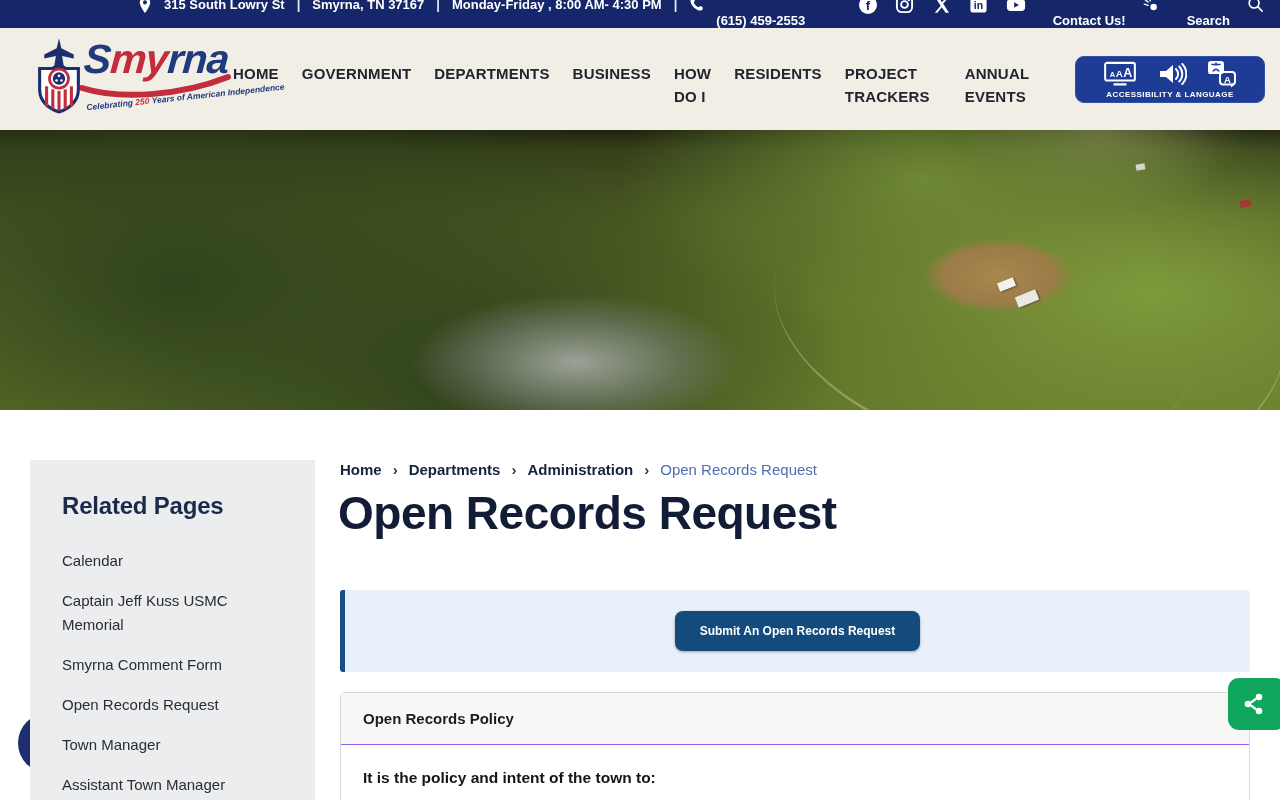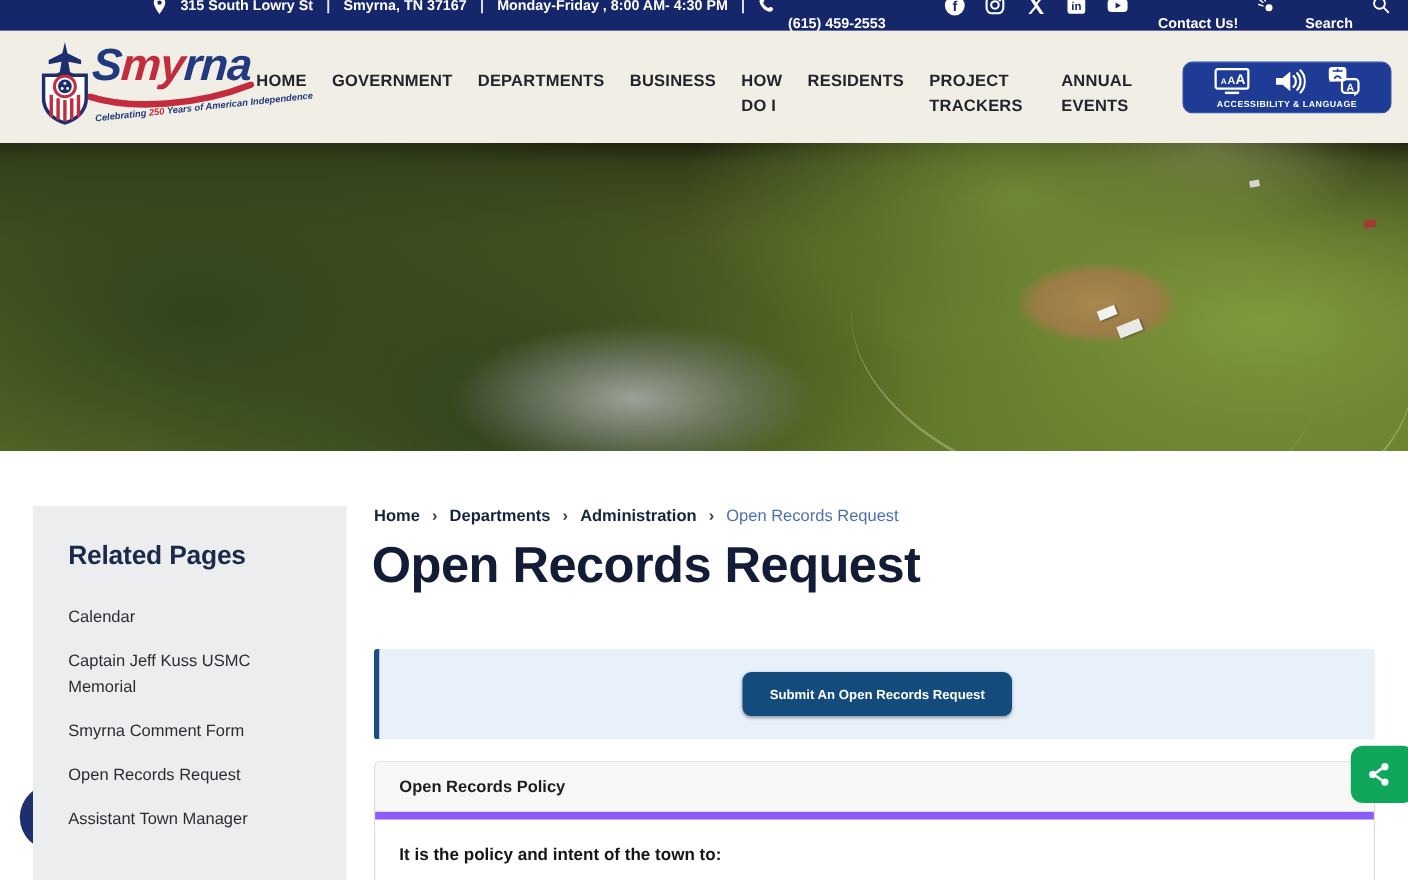--- a/index.html
+++ b/index.html
@@ -87,21 +87,21 @@
   
   #callout { position:absolute; left:340px; top:590px; width:910px; height:82px; background:#e8f1fa;
     border-left:5px solid #1a4e86; border-radius:3px; display:flex; align-items:center; justify-content:center; }
   #submit-btn { background:#134b7d; color:#fff; font-size:12px; font-weight:bold;
     font-family:"Liberation Sans", sans-serif; border:none; border-radius:8px; padding:13px 25px;
     cursor:pointer; box-shadow:0 1px 3px rgba(0,0,0,.35); }
 
   
   #policy { position:absolute; left:340px; top:692px; width:910px; height:130px; background:#fff;
     border:1px solid #d9d9d9; border-radius:5px; overflow:hidden; }
-  #policy .hdr { height:52px; background:#f7f7f6; border-bottom:7px solid #8b5cf6;
+  #policy .hdr { height:52px; background:#f7f7f6; border-bottom:1px solid #8b5cf6;
     display:flex; align-items:center; padding-left:22px; font-size:15px; font-weight:bold; color:#1d1d1b; }
   #policy .bod { padding:24px 22px; font-size:15.5px; font-weight:bold; color:#15151a; }
 
   
   #share-btn { position:absolute; top:678px; right:-6px; width:58px; height:52px; background:#0ea75c;
     border:none; border-radius:11px; cursor:pointer; display:flex; align-items:center; padding-left:14px; }
 </style>
 </head>
 <body>
 
@@ -273,20 +273,21 @@
   </div>
 
   <div id="widget-circle"></div>
 
   <aside id="sidebar">
     <h2>Related Pages</h2>
     <div class="side-item">Calendar</div>
     <div class="side-item">Captain Jeff Kuss USMC Memorial</div>
     <div class="side-item">Smyrna Comment Form</div>
     <div class="side-item">Open Records Request</div>
+    <div class="side-item">Town Manager</div>
     <div class="side-item">Assistant Town Manager</div>
   </aside>
 
   <div id="breadcrumb">
     <span class="crumb">Home</span>
     <span class="crumb-sep">›</span>
     <span class="crumb">Departments</span>
     <span class="crumb-sep">›</span>
     <span class="crumb">Administration</span>
     <span class="crumb-sep">›</span>

